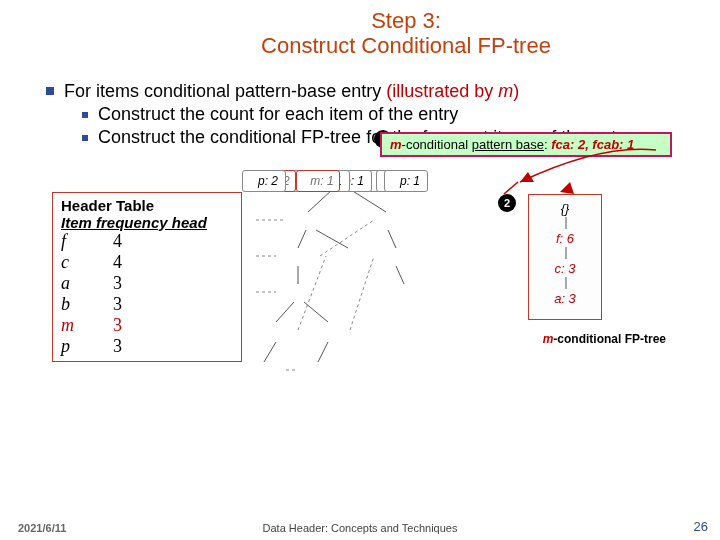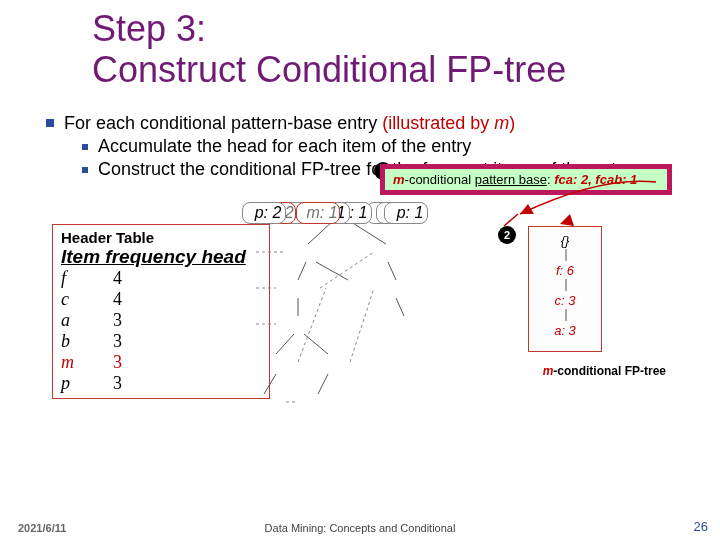--- a/index.html
+++ b/index.html
@@ -1,36 +1,36 @@
 <!DOCTYPE html>
 <html><head>
 <meta charset="utf-8">
 <style>
   * { box-sizing: border-box; margin: 0; padding: 0; }
   body { width: 720px; height: 540px; font-family: Verdana, Arial, sans-serif; background: #fff; position: relative; overflow: hidden; }
-  .title { color: #701a75; font-size: 36px; margin: 8px 0 0 92px; line-height: 1.15; }
+  .title { color: #c2410c; font-size: 22px; margin: 8px 0 0 92px; line-height: 1.15; text-align: center; }
   .content { margin: 22px 46px 0 46px; font-size: 18px; color: #000; }
   .bul { display: inline-block; width: 8px; height: 8px; background: #2c4b9a; margin-right: 10px; margin-bottom: 2px; }
   .bul.sm { width: 6px; height: 6px; margin-left: 36px; }
   .line1 { margin-bottom: 2px; }
   .il-m { color: #c00000; font-style: italic; }
   .il-paren { color: #c00000; }
   .mid { position: relative; height: 300px; margin-top: 6px; }
-  .htable { position: absolute; left: 6px; top: 38px; border: 1px solid #c0392b; padding: 4px 8px; background: #fff; width: 218px; }
+  .htable { position: absolute; left: 6px; top: 38px; border: 1px solid #c0392b; padding: 4px 8px; background: #fff; width: 190px; }
   .htable .hdr { font-weight: bold; font-size: 15px; }
-  .htable .hl { text-decoration: underline; font-style: italic; font-weight: bold; font-size: 19px; }
+  .htable .hl { text-decoration: underline; font-style: italic; font-weight: bold; font-size: 15px; }
   .htable .row { font-size: 18px; font-family: Verdana; }
   .htable .row .it { font-style: italic; display: inline-block; width: 20px; }
   .htable .row .fr { display: inline-block; width: 40px; margin-left: 32px; }
   .htable .row.red .it, .htable .row.red .fr { color: #c00000; }
   .tree { position: absolute; left: 210px; top: 16px; }
-  .node { position: absolute; border: 1px solid #888; border-radius: 8px; width: 44px; height: 22px; text-align: center; font-size: 16px; font-style: italic; line-height: 20px; background: #fff; padding-left: 8px; }
+  .node { position: absolute; border: 1px solid #888; border-radius: 3px; width: 44px; height: 22px; text-align: center; font-size: 12px; font-style: italic; line-height: 20px; background: #fff; padding-left: 8px; }
   .node.red { color: #737373; border-color: #c0392b; }
   svg.edges { position: absolute; left: 0; top: 0; }
-  .callout { position: absolute; right: 2px; top: -22px; background: #c6ffc6; border: 5px solid #be185d; padding: 3px 8px; font-size: 13px; width: 292px; }
+  .callout { position: absolute; right: 2px; top: -22px; background: #c6ffc6; border: 2px solid #be185d; padding: 3px 8px; font-size: 13px; width: 292px; }
   .callout b { color: #c00000; font-style: italic; }
   .callout .u { text-decoration: underline; }
   .num-circle { position: absolute; width: 18px; height: 18px; border-radius: 50%; background: #000; color: #fff; font-size: 11px; text-align: center; line-height: 18px; font-weight: bold; }
   .cond-box { position: absolute; right: 72px; top: 40px; border: 1px solid #c0392b; width: 74px; height: 126px; background: #fdfdfd; }
   .cond-box .inner { position: relative; width: 100%; height: 100%; }
   .cond-box .mini { position: absolute; width: 44px; left: 14px; text-align: center; font-size: 13px; font-style: italic; }
   .cond-box .mini.red { color: #c00000; }
   .cond-label { position: absolute; right: 8px; top: 178px; font-size: 12px; }
   .cond-label .r { color: #c00000; font-style: italic; font-weight: bold; }
   .footer-left { position: absolute; left: 18px; bottom: 6px; font-size: 11px; color: #666; font-weight: bold; }
@@ -40,24 +40,24 @@
 </head>
 <body>
 
 <div class="title">
   <span>Step 3:</span><br>
   <span>Construct Conditional FP-tree</span>
 </div>
 
 <div class="content">
   <div class="line1">
-    <span class="bul"></span><span>For each conditional pattern-base entry </span><span class="il-paren">(</span><span class="il-paren">illustrated by </span><span class="il-m">m</span><span class="il-paren">)</span>
+    <span class="bul"></span><span>For items conditional pattern-base entry </span><span class="il-paren">(</span><span class="il-paren">illustrated by </span><span class="il-m">m</span><span class="il-paren">)</span>
   </div>
   <div class="line1">
-    <span class="bul sm"></span><span>Accumulate the head for each item of the entry</span>
+    <span class="bul sm"></span><span>Construct the count for each item of the entry</span>
   </div>
   <div class="line1">
     <span class="bul sm"></span><span>Construct the conditional FP-tree for the frequent items of the entry</span>
   </div>
 
   <div class="mid">
 
     <div class="num-circle" style="left:328px; top:-24px;">1</div>
     <div class="callout">
       <b>m</b><span>-conditional </span><span class="u">pattern base</span><span>: </span><b>fca: 2, fcab: 1</b>
@@ -131,14 +131,14 @@
         </svg>
       </div>
     </div>
     <div class="cond-label">
       <span class="r">m</span><b>-conditional FP-tree</b>
     </div>
   </div>
 </div>
 
 <div class="footer-left">2021/6/11</div>
-<div class="footer-center">Data Mining: Concepts and Conditional</div>
+<div class="footer-center">Data Header: Concepts and Techniques</div>
 <div class="footer-right">26</div>
 
 </body></html>

